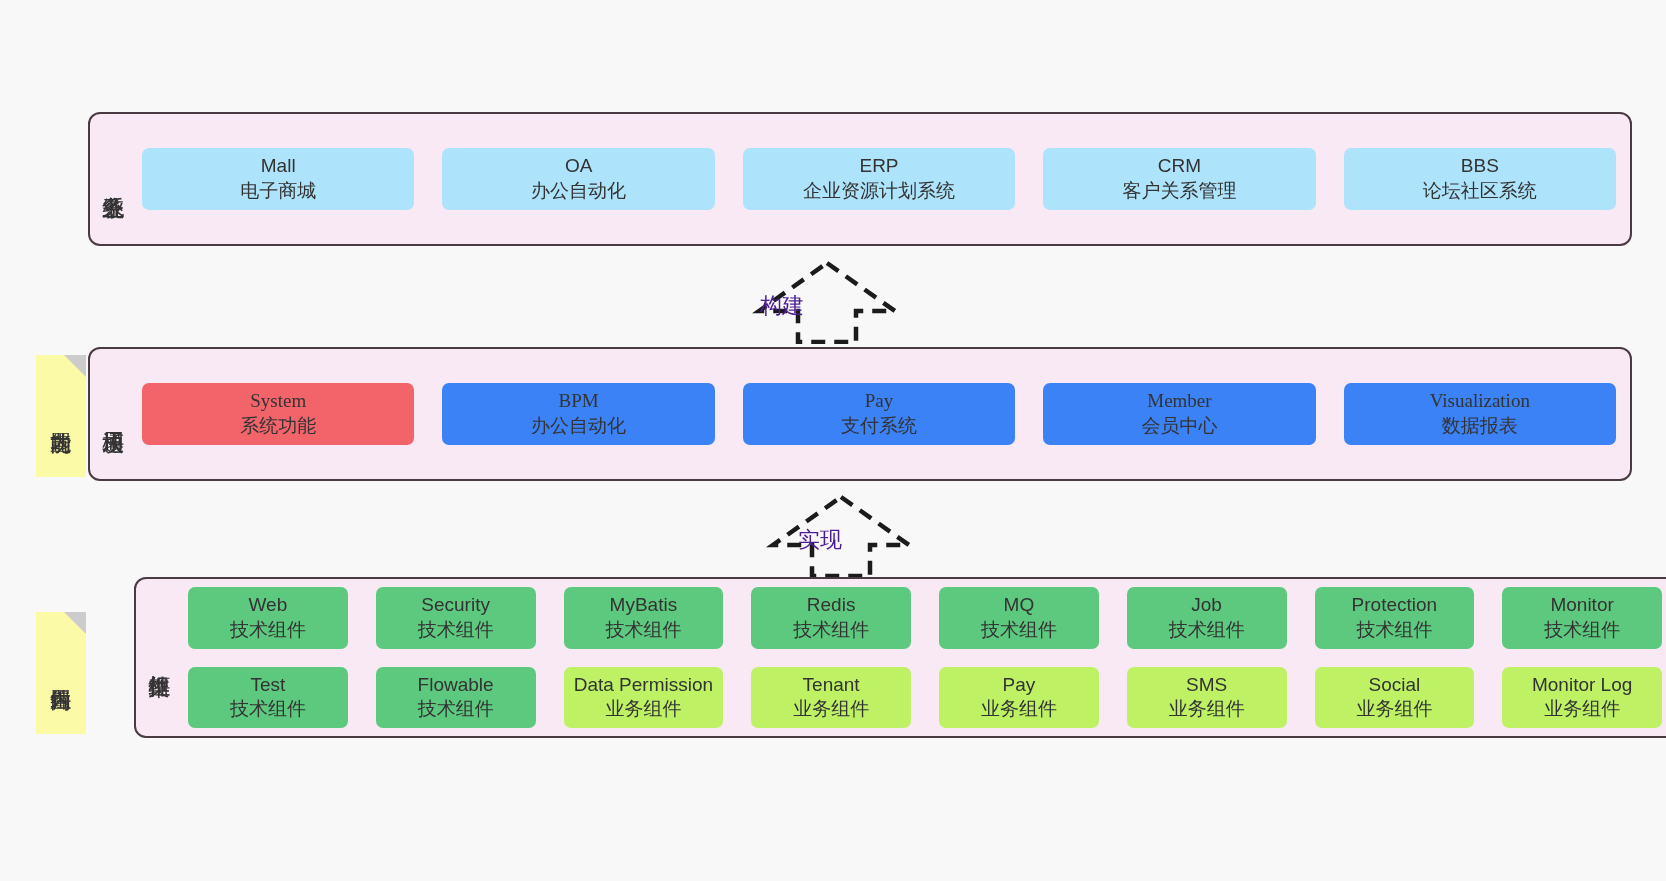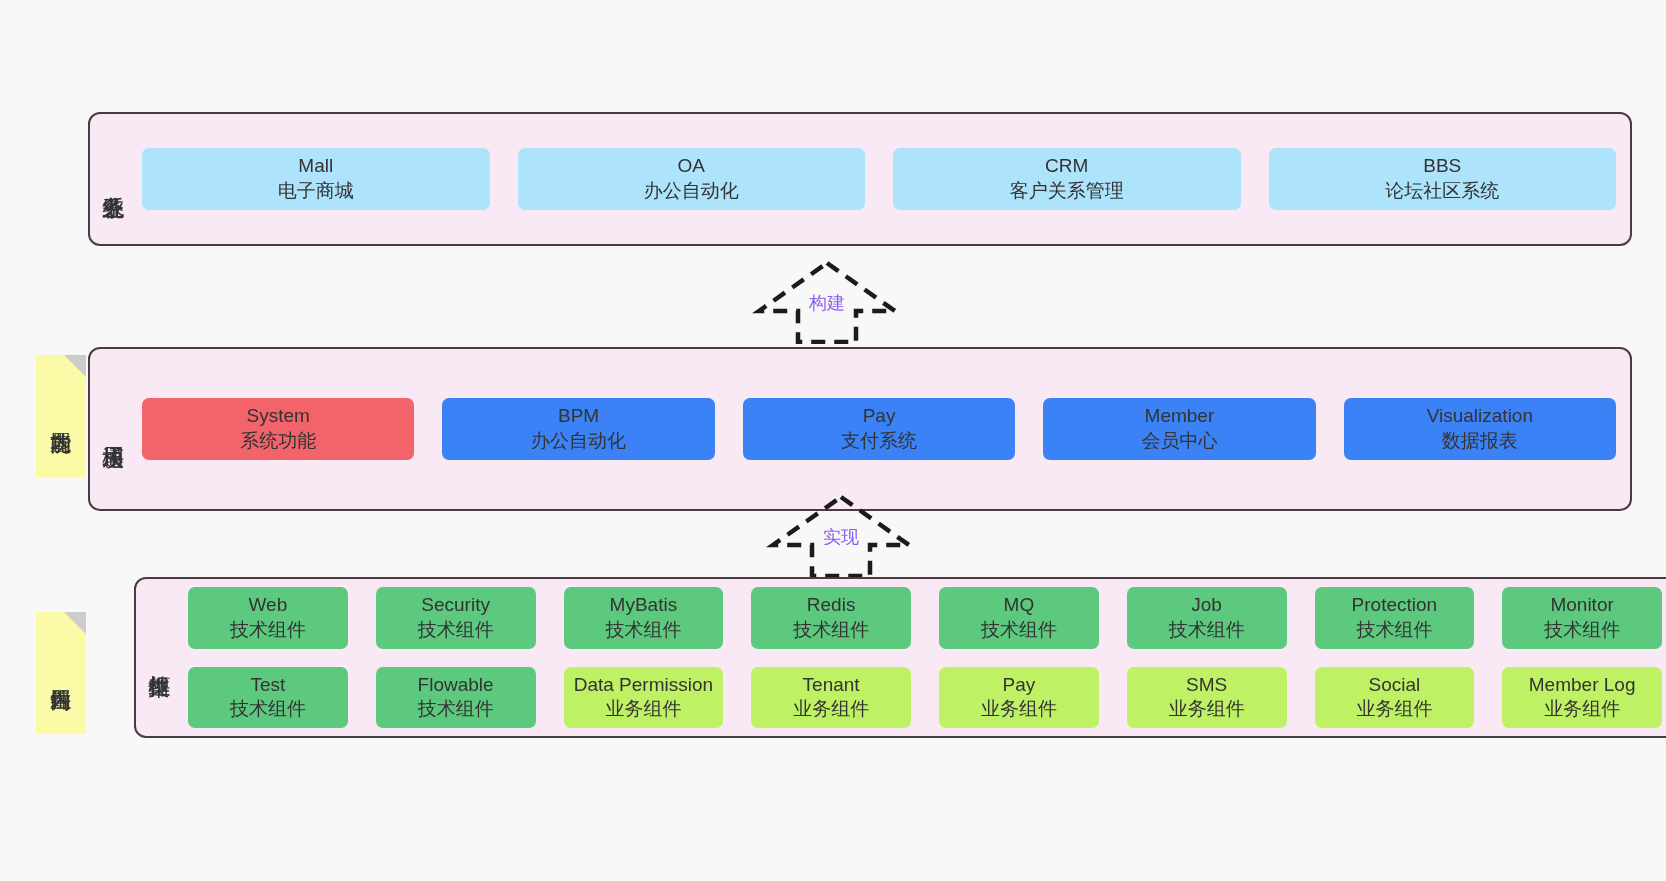--- a/index.html
+++ b/index.html
@@ -118,42 +118,46 @@
     border-top: 22px solid #cccccc;
     border-left: 22px solid transparent;
   }
 
   
   .arrow-wrap {
     position: absolute;
   }
   .arrow-label {
     position: absolute;
-    font-size: 18px;
-    color: #8b5cf6;
+    font-size: 22px;
+    color: #4c1d95;
     white-space: nowrap;
-    text-align: center;
+    text-align: left;
   }
 </style>
 </head>
 <body>
 
 <div id="canvas">
 
   <div class="layer" id="layer-0" style="left:88px; top:112px; width:1544px; height:134px;">
     <div class="layer-title">业务系统</div>
     <div class="layer-body">
       <div class="card-row">
         <div class="card blue">
           <span class="t1">Mall</span>
           <span class="t2">电子商城</span>
         </div>
         <div class="card blue">
           <span class="t1">OA</span>
           <span class="t2">办公自动化</span>
+        </div>
+        <div class="card blue">
+          <span class="t1">ERP</span>
+          <span class="t2">企业资源计划系统</span>
         </div>
         <div class="card blue">
           <span class="t1">CRM</span>
           <span class="t2">客户关系管理</span>
         </div>
         <div class="card blue">
           <span class="t1">BBS</span>
           <span class="t2">论坛社区系统</span>
         </div>
       </div>
@@ -165,21 +169,21 @@
       <path d="M 75 5 L 143 53 L 104 53 L 104 84 L 46 84 L 46 53 L 7 53 Z" fill="none" stroke="#1b1b1b" stroke-width="4.5" stroke-dasharray="14,9" stroke-linejoin="miter"></path>
     </svg>
   </div>
   <div class="arrow-label" style="left:760px; top:291px; width:134px;">构建</div>
 
   <div class="note" style="left:36px; top:355px; width:50px; height:122px;">
     <span class="fold"></span>
     <span>内置功能</span>
   </div>
 
-  <div class="layer" id="layer-1" style="left:88px; top:347px; width:1544px; height:164px;">
+  <div class="layer" id="layer-1" style="left:88px; top:347px; width:1544px; height:134px;font-family:Liberation Serif, serif;">
     <div class="layer-title">通用模块</div>
     <div class="layer-body">
       <div class="card-row">
         <div class="card red">
           <span class="t1">System</span>
           <span class="t2">系统功能</span>
         </div>
         <div class="card pink">
           <span class="t1">BPM</span>
           <span class="t2">办公自动化</span>
@@ -198,21 +202,21 @@
         </div>
       </div>
     </div>
   </div>
 
   <div class="arrow-wrap" style="left:766px; top:492px; width:150px; height:86px;">
     <svg width="150" height="86" viewBox="0 0 150 86">
       <path d="M 75 5 L 143 53 L 104 53 L 104 84 L 46 84 L 46 53 L 7 53 Z" fill="none" stroke="#1b1b1b" stroke-width="4.5" stroke-dasharray="14,9" stroke-linejoin="miter"></path>
     </svg>
   </div>
-  <div class="arrow-label" style="left:774px; top:525px; width:134px;">实现</div>
+  <div class="arrow-label" style="left:798px; top:525px; width:134px;">实现</div>
 
   <div class="note" style="left:36px; top:612px; width:50px; height:122px;">
     <span class="fold"></span>
     <span>内置组件</span>
   </div>
 
   <div class="layer" id="layer-2" style="left:88px; top:577px; width:1544px; height:161px;margin-left:46px;">
     <div class="layer-title">框架组件</div>
     <div class="layer-body">
 
@@ -274,21 +278,21 @@
         </div>
         <div class="card lightgreen">
           <span class="t1">SMS</span>
           <span class="t2">业务组件</span>
         </div>
         <div class="card lightgreen">
           <span class="t1">Social</span>
           <span class="t2">业务组件</span>
         </div>
         <div class="card lightgreen">
-          <span class="t1">Member Log</span>
+          <span class="t1">Monitor Log</span>
           <span class="t2">业务组件</span>
         </div>
       </div>
 
     </div>
   </div>
 
 </div>
 
 </body></html>

